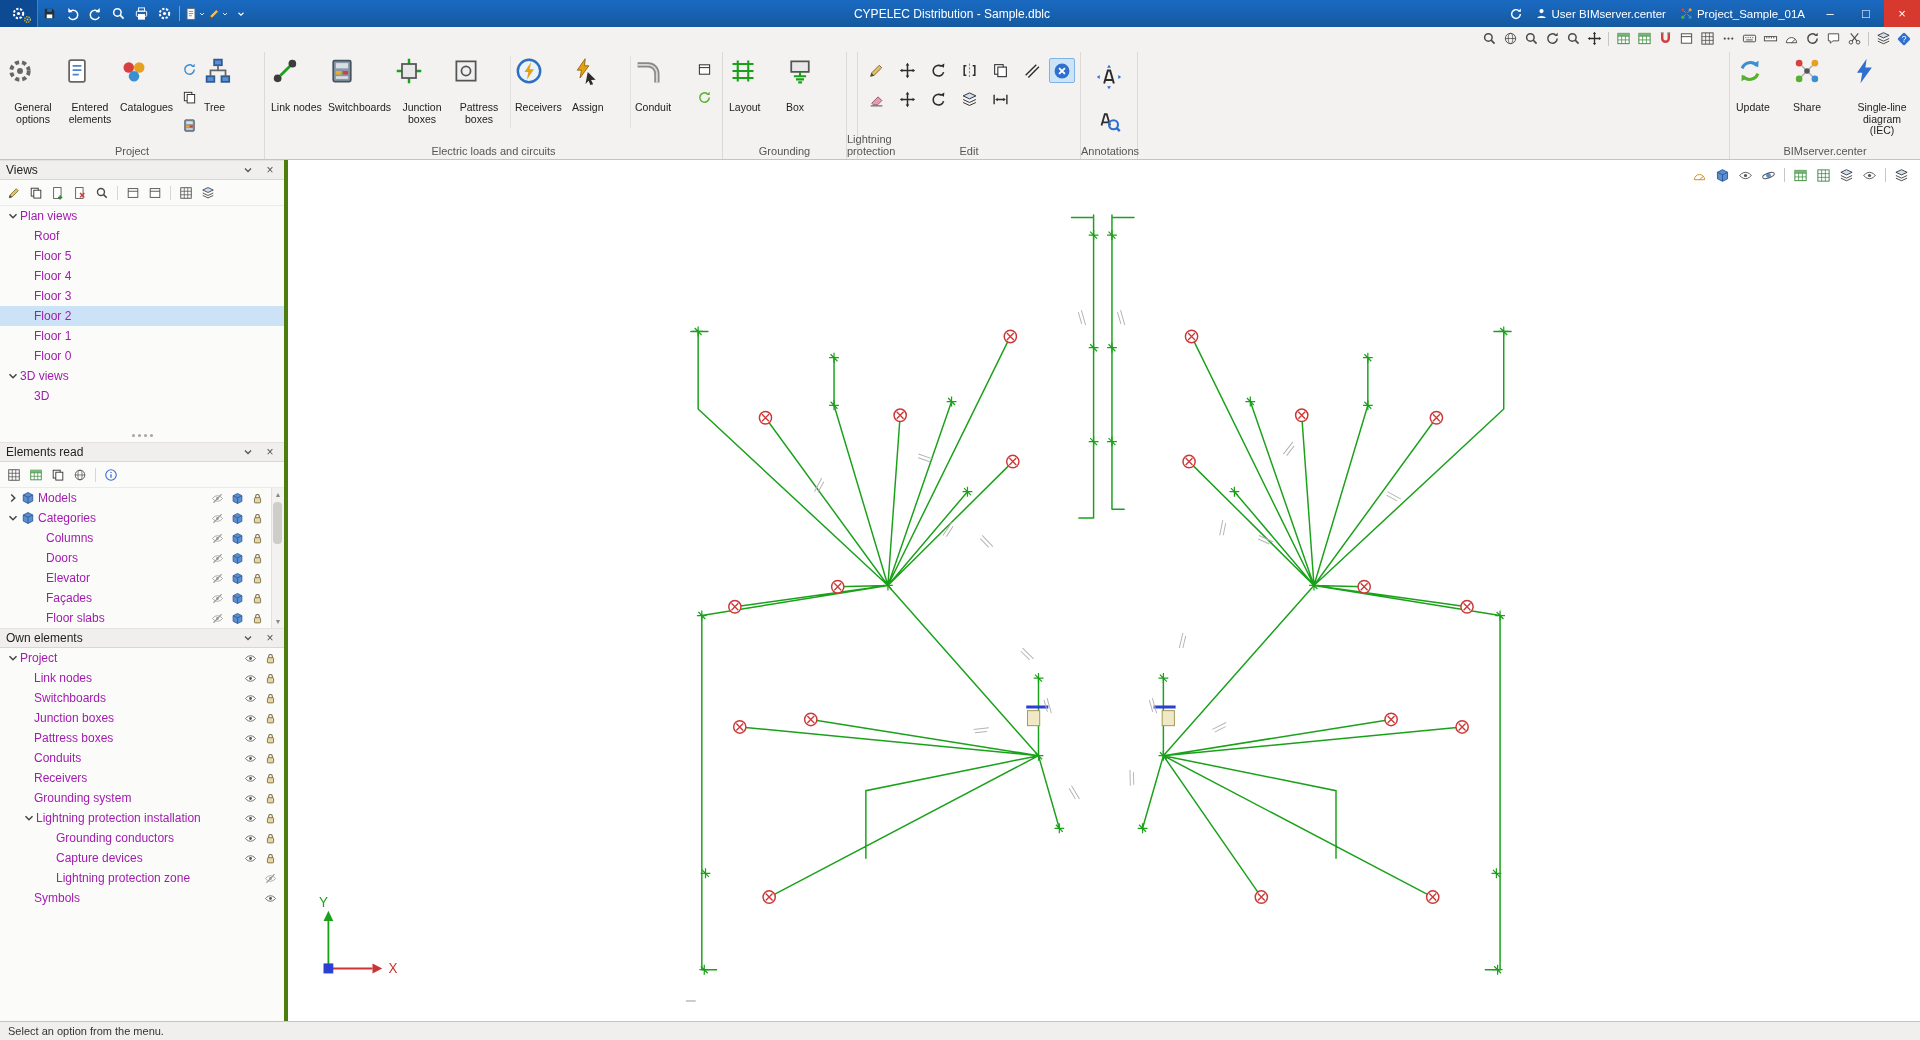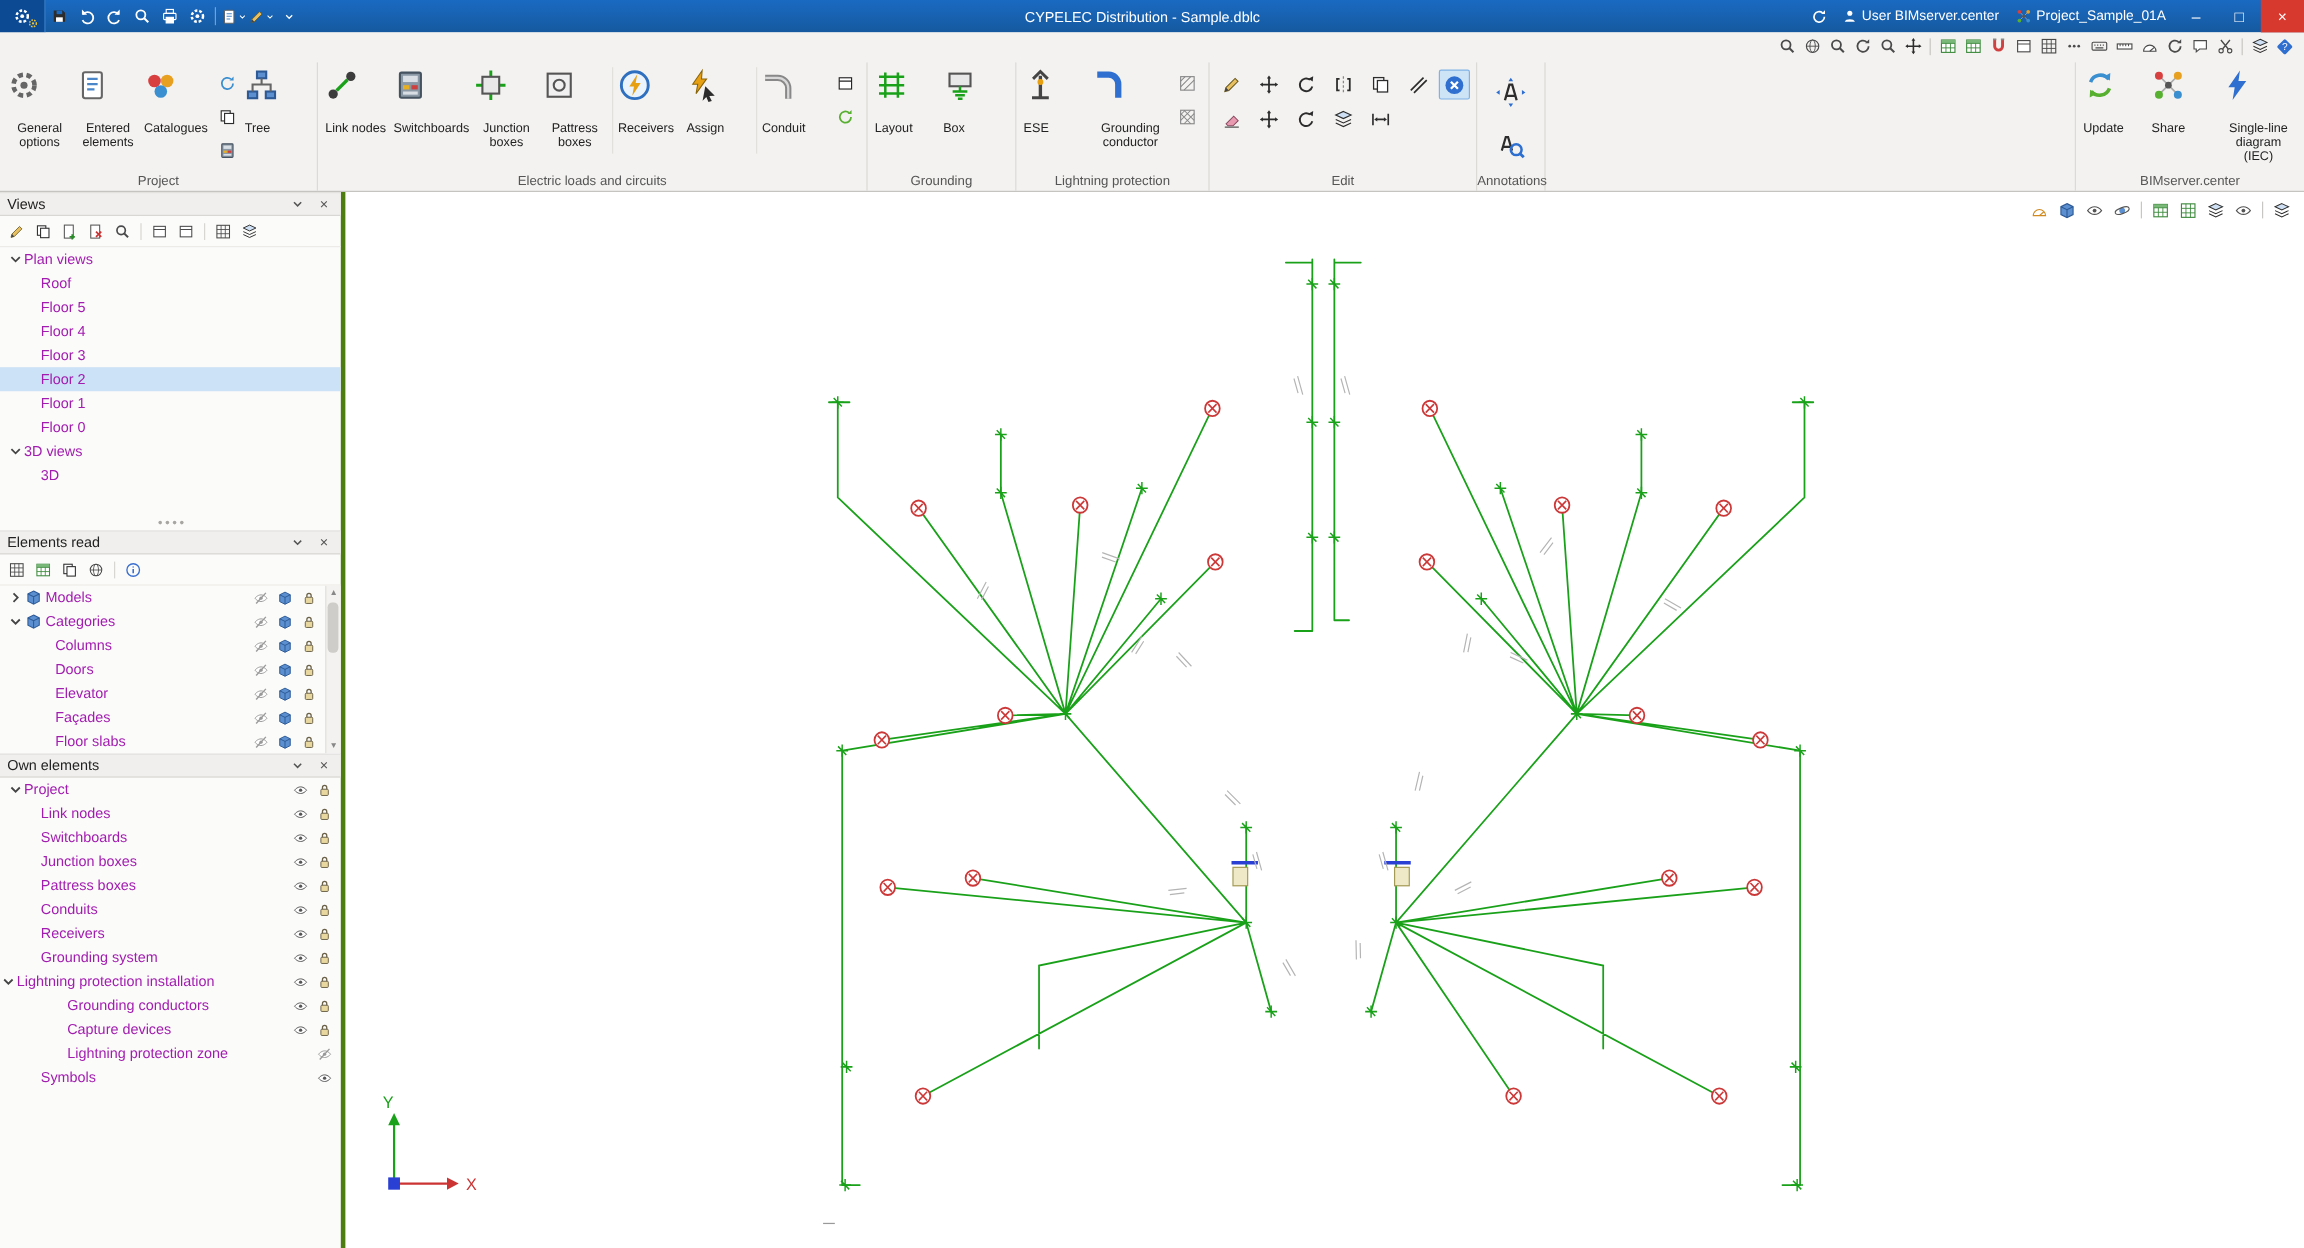--- a/index.html
+++ b/index.html
@@ -44,21 +44,21 @@
 .phead{height:20px;background:#f0efed;border-top:1px solid #e4e2df;border-bottom:1px solid #d9d7d4;display:flex;align-items:center;padding:0 6px;gap:6px;flex:0 0 auto}
 .ptitle{flex:1;font-size:12px;color:#222}
 .pctl{width:16px;height:16px;display:flex;align-items:center;justify-content:center;color:#555}
 .ptoolbar{height:26px;display:flex;align-items:center;gap:2px;padding:0 4px;border-bottom:1px solid #edebe8;flex:0 0 auto}
 .pti{width:20px;height:20px;display:flex;align-items:center;justify-content:center;color:#4a4a4a;border-radius:2px}
 .psep{width:1px;height:14px;background:#d8d6d2;margin:0 3px}
 .trow{height:20px;display:flex;align-items:center;font-size:12px;color:#a21caf;padding-right:4px;white-space:nowrap}
 .trow.selected{background:#cbe2f7}
 .chev{width:14px;height:14px;color:#444;flex:0 0 auto}
 .licon{width:14px;height:14px;margin:0 3px 0 1px;flex:0 0 auto}
-.pl6{padding-left:6px}.pl22{}.pl34{padding-left:34px}.pl46{padding-left:46px}.pl56{padding-left:56px}
+.pl6{padding-left:6px}.pl22{padding-left:22px}.pl34{padding-left:34px}.pl46{padding-left:46px}.pl56{padding-left:56px}
 .ricons{margin-left:auto;display:flex;gap:7px;align-items:center;padding-right:3px}
 .ri{width:13px;height:13px;color:#777}
 .treearea{overflow:hidden}
 .viewstree{height:222px}
 .erlist{height:140px;position:relative;padding-right:13px}
 .oelist{flex:1}
 .dotsrow{height:14px;display:flex;align-items:center;justify-content:center;flex:0 0 auto}
 .dot4{width:3px;height:3px;border-radius:50%;background:#a8a6a2;box-shadow:6px 0 #a8a6a2,12px 0 #a8a6a2,18px 0 #a8a6a2;margin-right:18px}
 .vscroll{position:absolute;right:0;top:0;bottom:0;width:13px;background:#f3f2f0;border-left:1px solid #e2e0dd}
 .varrow{height:13px;display:flex;align-items:center;justify-content:center;font-size:7px;color:#888}
@@ -658,46 +658,20 @@
             <svg width="28" height="28">
                 <use href="#i-gbox"></use>
               </svg>
             <span class="rlbl">Box</span>
           </div>
         </div>
         <div class="glabel">Grounding</div>
       </div>
 
       <div class="rgroup">
-        <div class="gbody">
-          <div class="rbtn">
-            <svg width="28" height="28">
-                <use href="#i-ese"></use>
-              </svg>
-            <span class="rlbl">ESE</span>
-          </div>
-          <div class="rbtn w64">
-            <svg width="28" height="28">
-                <use href="#i-gcond"></use>
-              </svg>
-            <span class="rlbl">Grounding conductor</span>
-          </div>
-          <div class="minicol">
-            <span class="sbtn">
-                <svg width="15" height="15">
-                  <use href="#i-hatch"></use>
-                </svg>
-              </span>
-            <span class="sbtn">
-                <svg width="15" height="15">
-                  <use href="#i-hatch2"></use>
-                </svg>
-              </span>
-          </div>
-        </div>
         <div class="glabel">Lightning protection</div>
       </div>
 
       <div class="rgroup">
         <div class="editgrid">
           <div class="editrow">
             <span class="sbtn">
                 <svg width="17" height="17">
                   <use href="#i-pencil"></use>
                 </svg>
@@ -1389,14 +1363,17 @@
               <svg width="15" height="15">
                 <use href="#i-layers"></use>
               </svg>
             </span>
         </div>
 
       </div>
     </div>
   </div>
 
+  <div class="statusbar">
+    <span>Select an option from the menu.</span>
+  </div>
 
 </div>
 
 </body></html>

